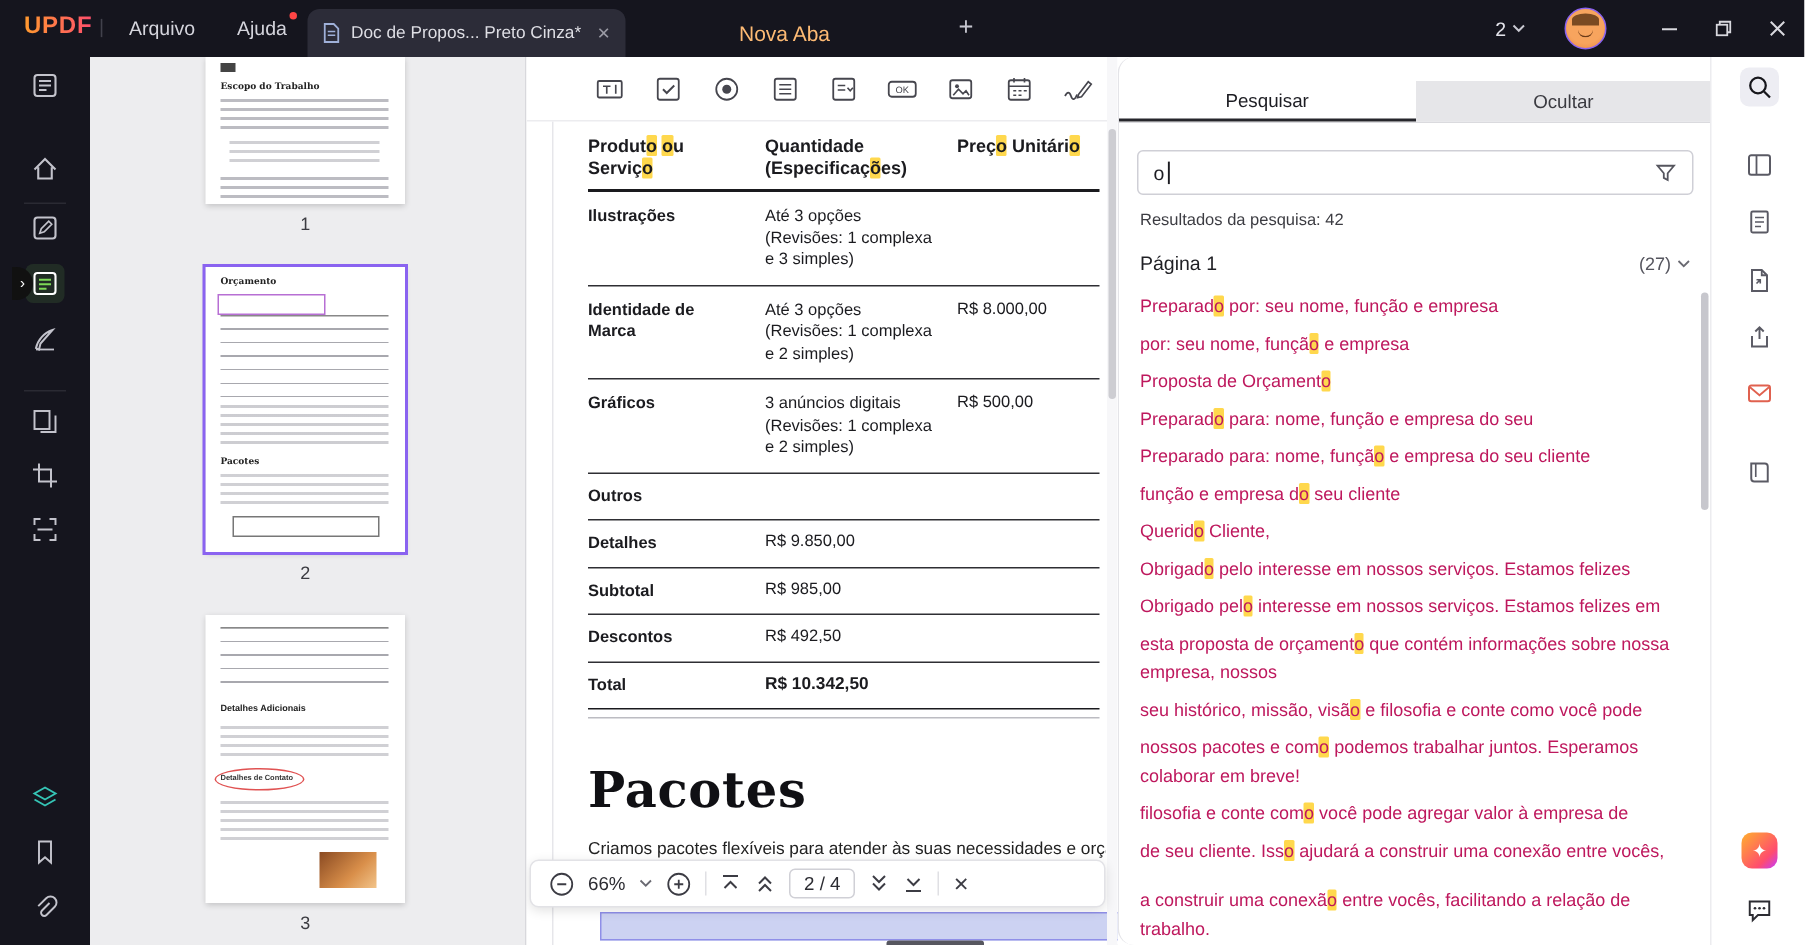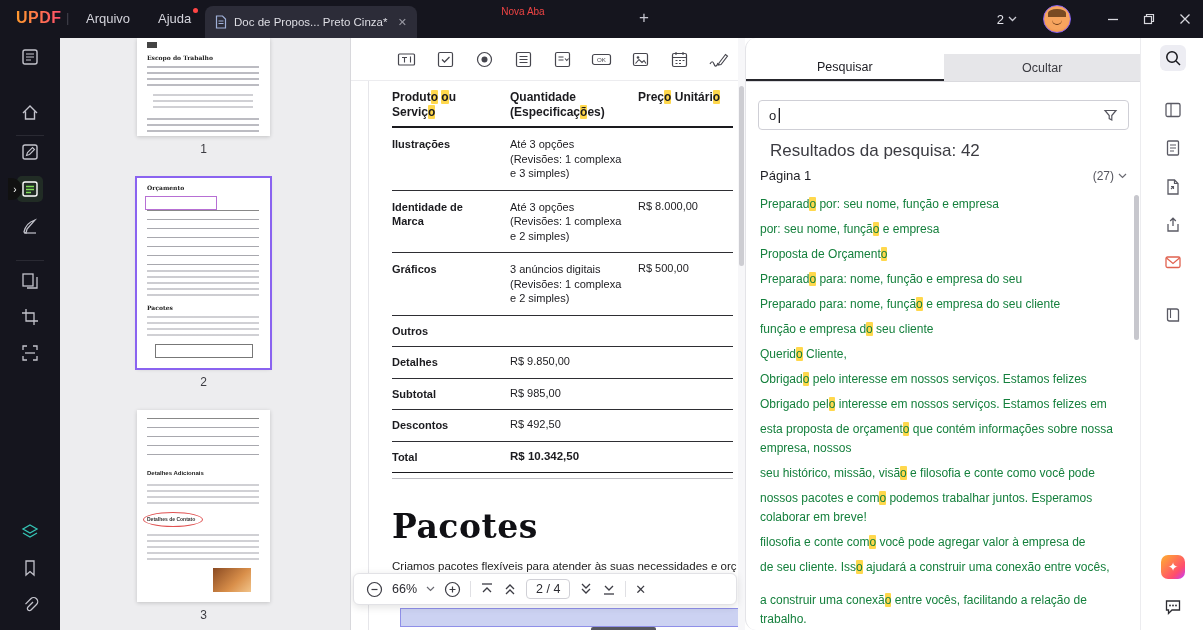--- a/index.html
+++ b/index.html
@@ -15,22 +15,22 @@
   .tb-sep{position:absolute;left:66px;top:10px;color:#41414c;font-size:13px;}
   .menu{position:absolute;top:11px;color:#d4d4dc;font-size:13px;cursor:default;}
   .menu.arquivo{left:86px;}
   .menu.ajuda{left:158px;}
   .dot{position:absolute;top:-3px;right:-7px;width:5px;height:5px;border-radius:50%;background:#ff4545;display:inline-block;}
   .tab{position:absolute;left:205px;top:6px;width:212px;height:32px;background:#2c2c38;
        border-radius:8px 8px 0 0;display:flex;align-items:center;padding:0 10px;box-sizing:border-box;}
   .tab-ico{color:#9fb0d8;display:flex;margin-right:7px;}
   .tab-title{color:#dededge;color:#dedee4;font-size:11.5px;flex:1;white-space:nowrap;overflow:hidden;}
   .tab-close{color:#9a9aa4;font-size:11px;margin-left:6px;}
-  .newtab{position:absolute;left:417px;top:6px;width:212px;height:32px;display:flex;align-items:flex-start;justify-content:center;
-          color:#ef4444;font-size:10px;}
+  .newtab{position:absolute;left:417px;top:6px;width:212px;height:32px;display:flex;align-items:center;justify-content:center;
+          color:#fdba74;font-size:14px;}
   .addtab{position:absolute;left:634px;top:8px;color:#c6c6d0;font-size:17px;width:20px;height:20px;text-align:center;line-height:20px;}
   .tb-right{position:absolute;right:0;top:0;height:38px;display:flex;align-items:center;}
   .wincount{display:flex;align-items:center;gap:4px;color:#e3e3ea;font-size:13px;margin-right:26px;}
   .avatar{width:26px;height:26px;border-radius:50%;margin-right:24px;border:1.5px solid #8a63f0;
           background:radial-gradient(circle at 50% 42%,#f7a45e 60%,#e8853c 100%);position:relative;overflow:hidden;}
   .avatar:before{content:"";position:absolute;left:4px;top:3px;width:18px;height:8px;border-radius:50% 50% 0 0;background:#7a4a22;}
   .avatar:after{content:"";position:absolute;left:8px;top:12px;width:10px;height:6px;border-bottom:1.5px solid #6b3a18;border-radius:0 0 8px 8px;}
   .winbtn{width:36px;height:38px;display:flex;align-items:center;justify-content:center;color:#d8d8de;}
 
   
@@ -95,25 +95,25 @@
   .search-panel{position:absolute;top:38px;left:745px;width:395px;bottom:0;background:#fff;border-left:1px solid #e4e4e8;overflow:hidden;border-radius:11px;}
   .sp-tabs{position:absolute;top:16px;left:0;right:0;height:27px;display:flex;border-bottom:1px solid #dadade;}
   .sp-tab{flex:1;display:flex;align-items:center;justify-content:center;font-size:12.5px;}
   .sp-tab.active{background:#fff;color:#1c1c22;border-bottom:2px solid #26262c;}
   .sp-tab.inactive{background:#e6e6e9;color:#3a3a40;}
   .search-box{position:absolute;left:12px;right:12px;top:62px;height:30px;border:1px solid #cfcfd6;border-radius:4px;
               display:flex;align-items:center;padding:0 10px;box-sizing:border-box;}
   .query{font-size:13px;color:#1c1c22;}
   .caret{color:#1c1c22;font-weight:300;margin-left:1px;animation:none;}
   .funnel{margin-left:auto;color:#55555e;display:flex;}
-  .results-label{position:absolute;left:14px;top:103px;font-size:17px;color:#3c3c42;margin-left:10px;}
+  .results-label{position:absolute;left:14px;top:103px;font-size:11px;color:#3c3c42;}
   .group-row{position:absolute;left:14px;right:14px;top:130px;display:flex;align-items:center;font-size:13px;color:#1f1f24;}
   .group-count{margin-left:auto;color:#55555e;font-size:12px;display:flex;align-items:center;gap:4px;}
   .results{position:absolute;left:14px;right:12px;top:157px;bottom:0;overflow:hidden;}
-  .result-item{font-size:12px;line-height:19px;color:#15803d;margin-bottom:6px;}
+  .result-item{font-size:12px;line-height:19px;color:#be185d;margin-bottom:6px;}
   .result-item.gap{margin-top:14px;}
   .sp-scrollbar{position:absolute;right:2px;top:157px;width:5px;height:145px;background:#c7c7cd;border-radius:3px;}
 
   
   .right-strip{position:absolute;top:38px;left:1140px;right:0;bottom:0;background:#fff;border-left:1px solid #ececef;}
   .rs-ico{position:absolute;left:19px;width:26px;height:26px;display:flex;align-items:center;justify-content:center;color:#5a5a64;}
   .rs-ico.active{color:#17171c;background:#ededf3;border-radius:6px;}
   .rs-ico.mail{color:#e0614f;}
   .ai-logo{position:absolute;left:20px;width:24px;height:24px;border-radius:7px;
            background:linear-gradient(135deg,#ffb02e,#ff4d6d 70%,#c43bff);display:flex;align-items:center;justify-content:center;color:#fff;font-size:12px;}

